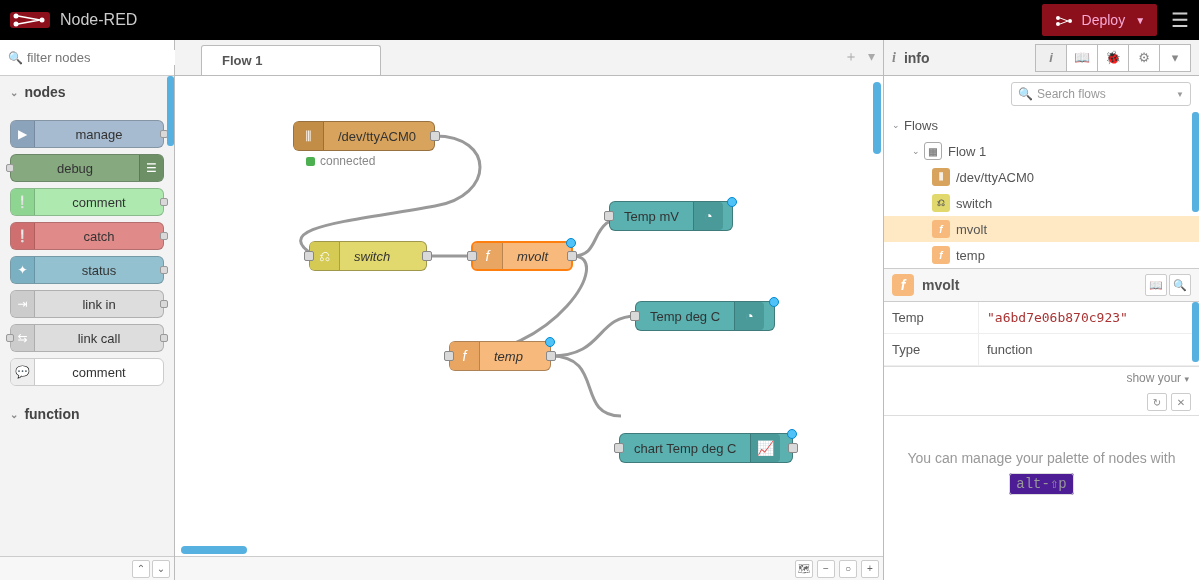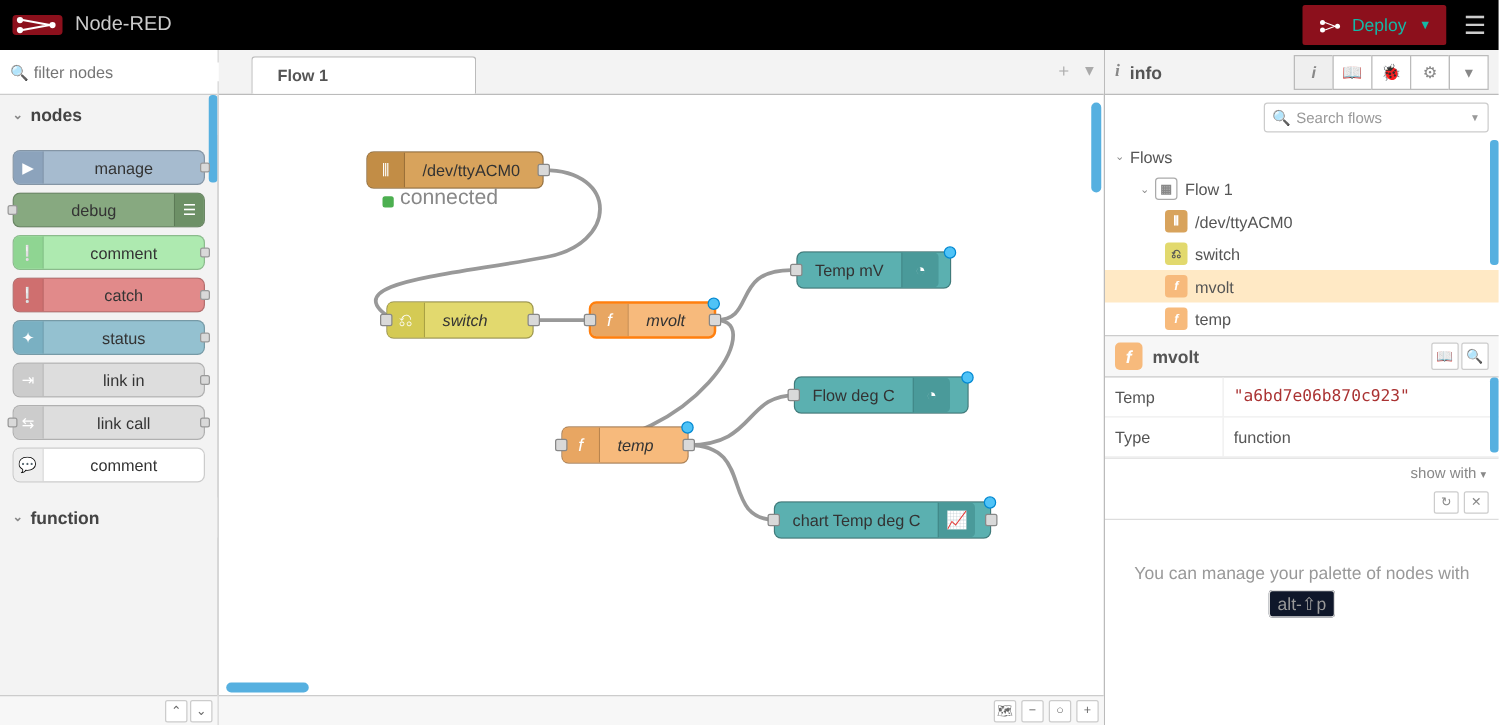--- a/index.html
+++ b/index.html
@@ -4,21 +4,21 @@
 <style>
 * { box-sizing: border-box; margin: 0; padding: 0; font-family: "Helvetica Neue", Arial, sans-serif; }
 body { width: 1199px; height: 580px; overflow: hidden; background: #fff; }
 
 
 .header { height: 40px; background: #000; display: flex; align-items: center; padding: 0 10px; color: #ccc; }
 .logo { width: 40px; height: 16px; background: #8C101C; border-radius: 3px; position: relative; margin-right: 10px; }
 .logo::before, .logo::after { content: ''; position: absolute; background: #8C101C; border-radius: 50%; }
 .brand { font-size: 16px; color: #ccc; }
 .header-spacer { flex: 1; }
-.deploy-btn { background: #8C101C; color: #14b8a6; height: 32px; display: flex; align-items: center; padding: 0 12px; cursor: pointer; font-size: 14px; border-radius: 2px; }
+.deploy-btn { background: #8C101C; color: #f9a8d4; height: 32px; display: flex; align-items: center; padding: 0 12px; cursor: pointer; font-size: 14px; border-radius: 2px; }
 .deploy-icon { width: 20px; height: 12px; margin-right: 8px; display: inline-block; position: relative; }
 .deploy-caret { margin-left: 10px; font-size: 10px; }
 .menu-icon { margin-left: 14px; cursor: pointer; font-size: 20px; color: #ccc; }
 
 
 .main { display: flex; height: 540px; }
 
 
 .palette { width: 175px; border-right: 1px solid #bbb; display: flex; flex-direction: column; background: #f3f3f3; position: relative; }
 .palette-search { height: 36px; border-bottom: 1px solid #ccc; display: flex; align-items: center; padding: 0 8px; background: #fff; }
@@ -53,21 +53,21 @@
 .fnode { position: absolute; height: 30px; border-radius: 6px; display: flex; align-items: center; border: 1px solid rgba(0,0,0,.3); }
 .fnode.selected { border: 2px solid #ff7f0e; }
 .fnode .ficon { width: 30px; height: 100%; display: flex; align-items: center; justify-content: center; font-size: 14px; color: #fff; border-radius: 4px 0 0 4px; border-right: 1px solid rgba(0,0,0,.2); }
 .fnode .ficon.right { border-right: none; border-left: 1px solid rgba(0,0,0,.2); border-radius: 0 4px 4px 0; }
 .fnode .flabel { padding: 0 14px; font-size: 13px; color: #333; font-style: italic; }
 .fnode .flabel.noitalic { font-style: normal; }
 .fport { width: 10px; height: 10px; background: #d9d9d9; border: 1px solid #888; border-radius: 2px; position: absolute; top: 50%; transform: translateY(-50%); }
 .fport.l { left: -6px; }
 .fport.r { right: -6px; }
 .status-dot { width: 9px; height: 9px; border-radius: 2px; position: absolute; bottom: -16px; left: 12px; }
-.status-text { position: absolute; bottom: -18px; left: 26px; font-size: 17px; color: #888; }
+.status-text { position: absolute; bottom: -18px; left: 26px; font-size: 12px; color: #888; }
 .changed-dot { width: 10px; height: 10px; background: #4fc3f7; border-radius: 50%; position: absolute; top: -5px; right: -5px; border: 1px solid #0288d1; }
 
 .ws-footer { height: 24px; border-top: 1px solid #ccc; display: flex; justify-content: flex-end; align-items: center; padding: 0 4px; background: #f7f7f7; gap: 2px; }
 
 
 .sidebar { width: 315px; display: flex; flex-direction: column; background: #fff; }
 .sb-header { height: 36px; border-bottom: 1px solid #bbb; display: flex; align-items: center; padding: 0 8px; background: #f3f3f3; }
 .sb-title { display: flex; align-items: center; font-size: 14px; font-weight: bold; color: #555; }
 .sb-title .iicon { font-style: italic; font-family: serif; margin-right: 8px; color: #888; font-weight: bold; }
 .sb-tabs { margin-left: auto; display: flex; gap: 0; }
@@ -98,36 +98,36 @@
 .sb-trow { display: flex; border-bottom: 1px solid #eee; font-size: 13px; }
 .sb-trow .k { width: 95px; padding: 8px; color: #555; border-right: 1px solid #eee; }
 .sb-trow .v { flex: 1; padding: 8px; color: #555; }
 .sb-trow .v.code { color: #a33; font-family: monospace; }
 .show-more { text-align: right; padding: 4px 10px; font-size: 12px; color: #888; cursor: pointer; }
 .show-more::after { content: ' ▾'; font-size: 9px; }
 
 .sb-help { padding: 4px 8px; border-bottom: 1px solid #ddd; display: flex; justify-content: flex-end; gap: 4px; }
 .sb-help .hbtn { width: 20px; height: 18px; border: 1px solid #ccc; background: #fff; font-size: 10px; color: #888; display: flex; align-items: center; justify-content: center; cursor: pointer; border-radius: 2px; }
 .sb-tip { padding: 30px 20px; text-align: center; color: #999; font-size: 14px; line-height: 1.8; }
-.sb-tip code { border: 1px solid #ddd; padding: 2px 6px; border-radius: 3px; font-family: Liberation Sans, sans-serif; background: #0f172a; }
+.sb-tip code { border: 1px solid #ddd; padding: 2px 6px; border-radius: 3px; font-family: Liberation Mono, monospace; background: #4c1d95; }
 
 
 .c-inject { background: #a6bbcf; } .c-inject .picon { background: #8ca3bc; }
 .c-debug { background: #87a980; } .c-debug .picon { background: #6d9066; }
 .c-complete { background: #aeeab0; } .c-complete .picon { background: #8fd592; }
 .c-catch { background: #e18a8a; } .c-catch .picon { background: #cf6f6f; }
 .c-status { background: #94c1d0; } .c-status .picon { background: #7ab0c2; }
 .c-link { background: #ddd; } .c-link .picon { background: #ccc; }
 .c-comment { background: #fff; border-color: #ccc !important; } .c-comment .picon { background: #eee; }
 
 .c-serial { background: #d8a35c; } .c-serial .ficon { background: #c28d46; }
 .c-switch { background: #e2d96e; } .c-switch .ficon { background: #d4ca54; }
 .c-func { background: #f7ba7c; } .c-func .ficon { background: #e8a662; }
 .c-gauge { background: #5bb0b0; } .c-gauge .ficon { background: #4a9a9a; }
-.c-chart { background: #5bb0b0; } .c-chart .ficon { background: #4a9a9a; }
+.c-chart { background: #5bb0b0; margin-top: 32px; } .c-chart .ficon { background: #4a9a9a; }
 
 .ti-serial { background: #d8a35c; }
 .ti-switch { background: #e2d96e; color: #555 !important; }
 .ti-func { background: #f7ba7c; }
 .ti-flow { background: none; border: 1px solid #aaa; color: #888 !important; }
 </style>
 </head>
 <body>
 
 <div class="header">
@@ -279,30 +279,30 @@
       <div class="fnode c-func" style="left:274px; top:265px; width:102px;">
         <div class="fport l"></div>
         <div class="ficon">
             <i>f</i>
           </div>
         <span class="flabel">temp</span>
         <div class="fport r"></div>
         <div class="changed-dot"></div>
       </div>
 
-      <div class="fnode c-gauge" style="left:462px; top:125px; width:124px;">
+      <div class="fnode c-gauge" style="left:434px; top:125px; width:124px;">
         <div class="fport l"></div>
         <span class="flabel noitalic">Temp mV</span>
         <div class="ficon right">◔</div>
         <div class="changed-dot"></div>
       </div>
 
       <div class="fnode c-gauge" style="left:460px; top:225px; width:140px;">
         <div class="fport l"></div>
-        <span class="flabel noitalic">Flow deg C</span>
+        <span class="flabel noitalic">Temp deg C</span>
         <div class="ficon right">◔</div>
         <div class="changed-dot"></div>
       </div>
 
       <div class="fnode c-chart" style="left:444px; top:325px; width:174px;">
         <div class="fport l"></div>
         <span class="flabel noitalic">chart Temp deg C</span>
         <div class="ficon right">📈</div>
         <div class="fport r"></div>
         <div class="changed-dot"></div>
@@ -386,21 +386,21 @@
       <div class="sb-trow">
         <div class="k">Temp</div>
         <div class="v code">"a6bd7e06b870c923"</div>
       </div>
       <div class="sb-trow">
         <div class="k">Type</div>
         <div class="v">function</div>
       </div>
     </div>
     <div class="show-more">
-      <span>show with</span>
+      <span>show your</span>
     </div>
     <div class="sb-help">
       <div class="hbtn">↻</div>
       <div class="hbtn">✕</div>
     </div>
     <div class="sb-tip">
       <span>You can manage your palette of nodes with </span><code>alt-⇧p</code>
     </div>
   </div>
 </div>

